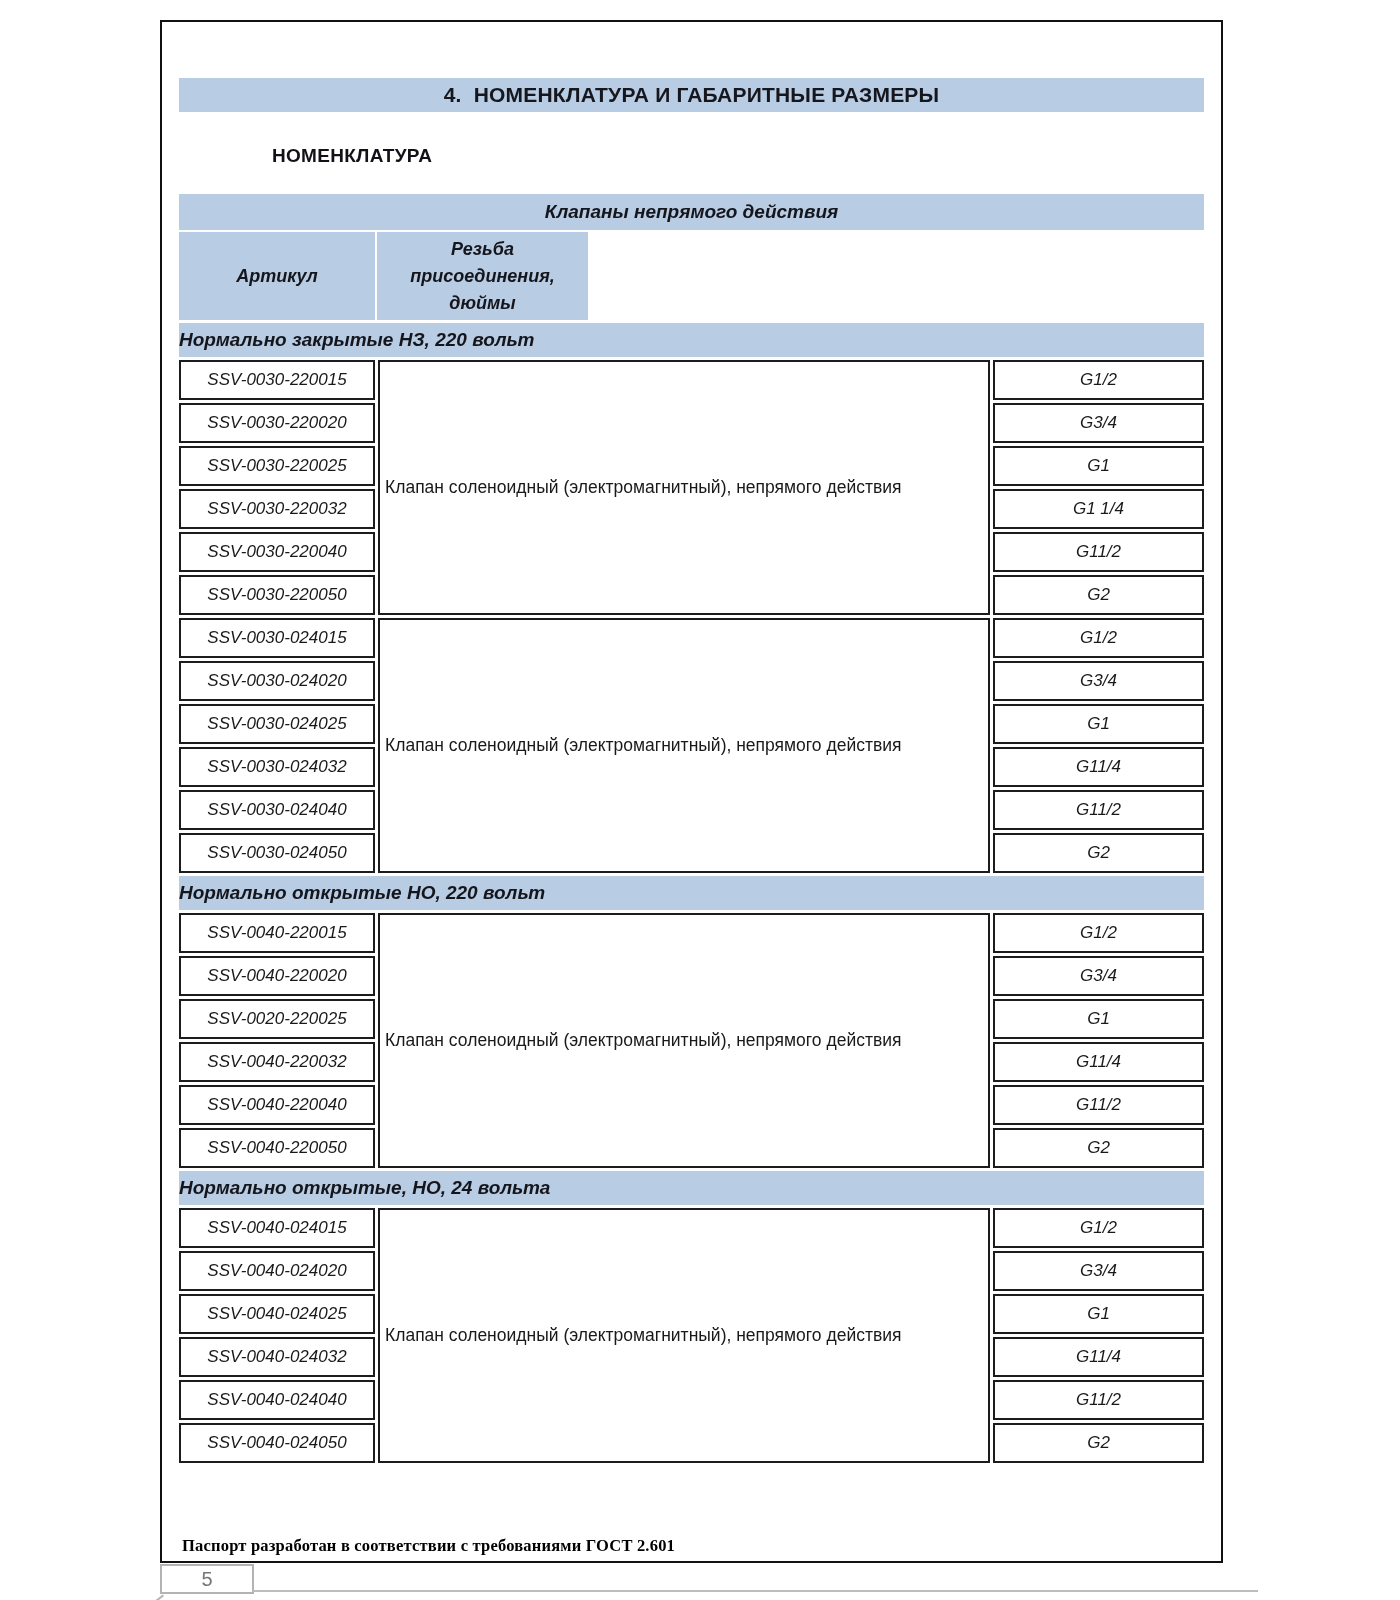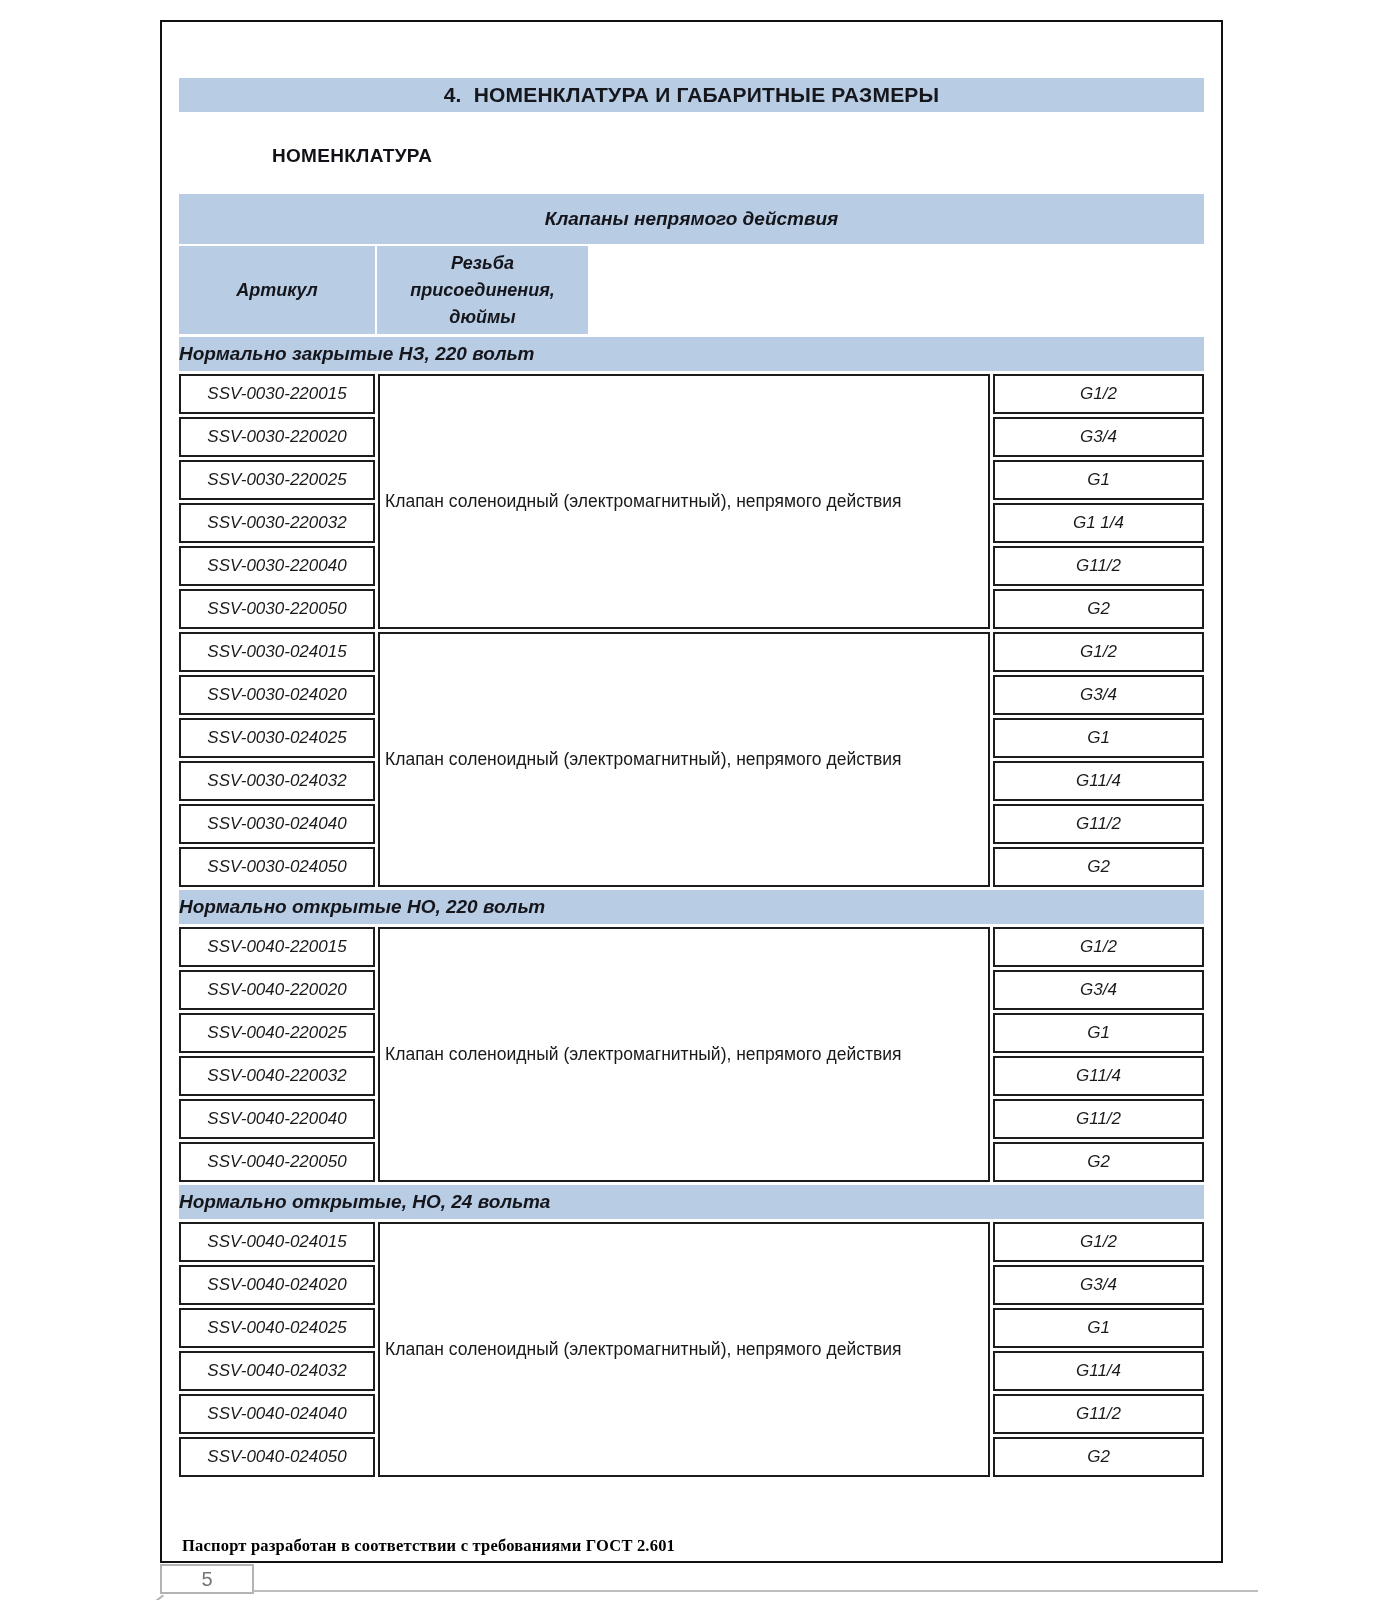--- a/index.html
+++ b/index.html
@@ -31,21 +31,21 @@
   }
   
   .subheading {
     margin: 33px 0 0 110px;
     font-size: 19px; font-weight: bold; color: #111118;
     letter-spacing: 0.3px;
   }
   
   .tbl { margin: 27px 17px 0 17px; }
   .tbl-title {
-    height: 50px;
+    height: 36px;
     background: #b8cce4;
     display: flex; align-items: center; justify-content: center;
     font-size: 19px; font-weight: bold; font-style: italic; color: #15151c;
   }
   .tbl-colheads {
     margin-top: 2px;
     height: 88px;
     display: flex; gap: 2px;
     background: #ffffff;
   }
@@ -197,21 +197,21 @@
           </div>
         </div>
       </div>
 
       <div>
         <div class="section-band">Нормально открытые НО, 220 вольт</div>
         <div class="section-body">
           <div class="col-stack col-articles">
             <div class="cell cell-article">SSV-0040-220015</div>
             <div class="cell cell-article">SSV-0040-220020</div>
-            <div class="cell cell-article">SSV-0040-220025</div>
+            <div class="cell cell-article">SSV-0020-220025</div>
             <div class="cell cell-article">SSV-0040-220032</div>
             <div class="cell cell-article">SSV-0040-220040</div>
             <div class="cell cell-article">SSV-0040-220050</div>
           </div>
           <div class="cell cell-name">Клапан соленоидный (электромагнитный), непрямого действия</div>
           <div class="col-stack col-threads">
             <div class="cell cell-thread">G1/2</div>
             <div class="cell cell-thread">G3/4</div>
             <div class="cell cell-thread">G1</div>
             <div class="cell cell-thread">G11/4</div>

